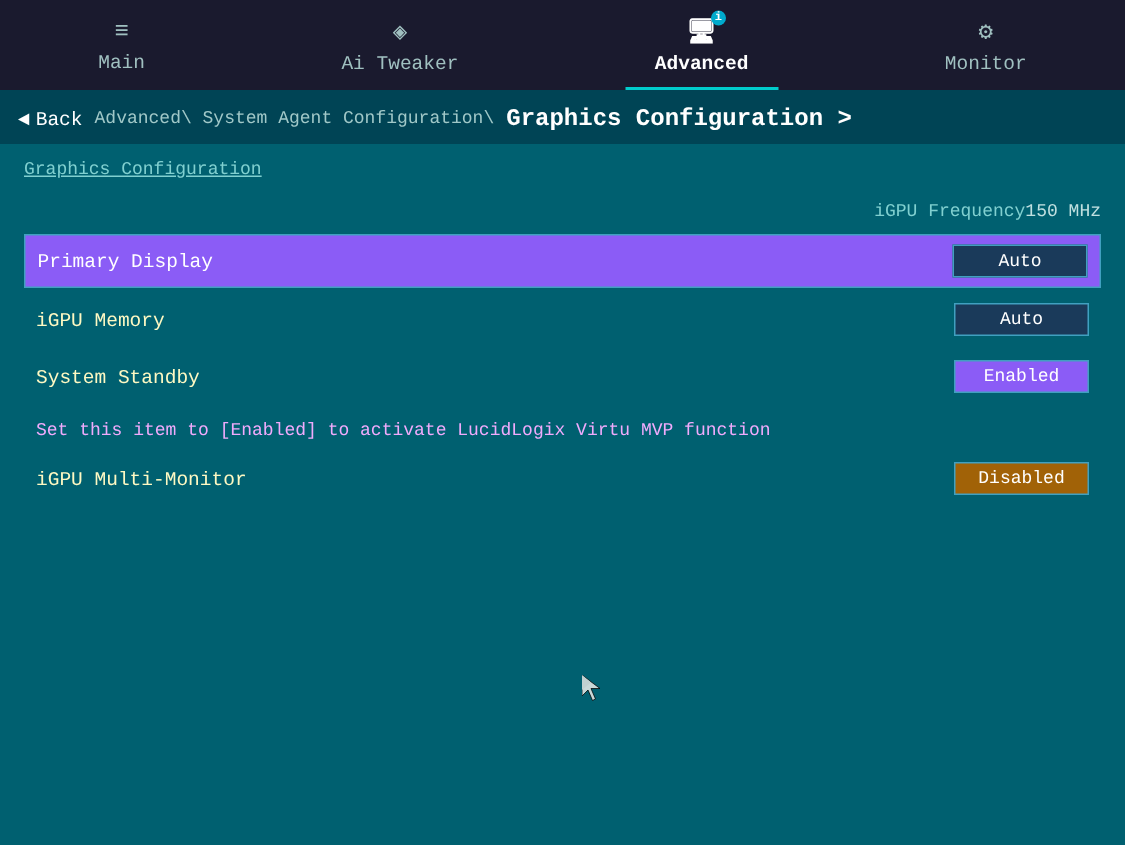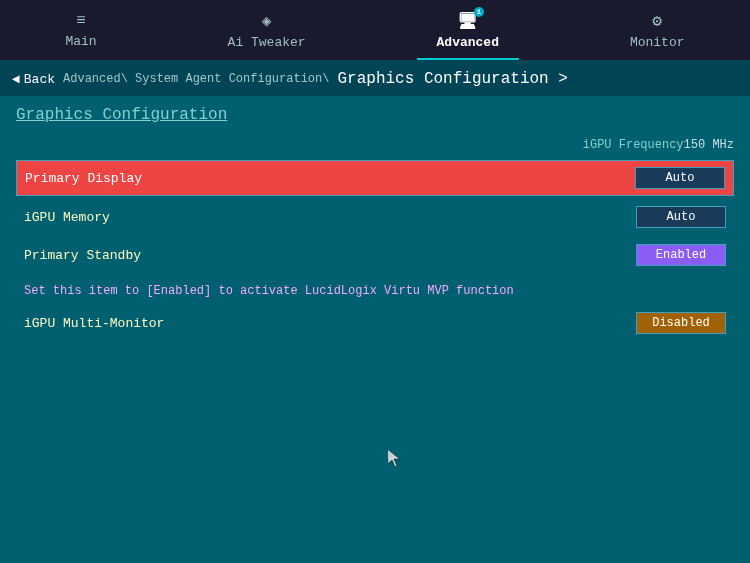--- a/index.html
+++ b/index.html
@@ -75,33 +75,33 @@
       font-family: 'Courier New', Courier, monospace;
     }
 
     .breadcrumb-text {
       color: #a0c8c8;
       font-size: 12px;
     }
 
     .breadcrumb-highlight {
       color: #ffffff;
-      font-weight: normal;
+      font-weight: bold;
     }
 
     
     .content {
       background-color: #006070;
       padding: 10px 16px;
       height: calc(563px - 62px - 34px);
     }
 
     .section-title {
       color: #80d0d0;
-      font-size: 16px;
+      font-size: 12px;
       margin-bottom: 2px;
       text-decoration: underline;
     }
 
     .igpu-freq-row {
       display: flex;
       justify-content: flex-end;
       margin-bottom: 8px;
       margin-top: 14px;
     }
@@ -119,21 +119,21 @@
     
     .settings-row {
       display: flex;
       justify-content: space-between;
       align-items: center;
       padding: 6px 8px;
       margin-bottom: 4px;
     }
 
     .settings-row.highlighted {
-      background-color: #ef4444;
+      background-color: #8b5cf6;
       border: 1px solid #40a0c0;
     }
 
     .settings-label {
       color: #fef9c3;
       font-size: 13px;
     }
 
     .settings-row.highlighted .settings-label {
       color: #ffffff;
@@ -254,21 +254,21 @@
     <span class="settings-label">Primary Display</span>
     <div class="settings-value auto">Auto</div>
   </div>
 
   <div class="settings-row">
     <span class="settings-label">iGPU Memory</span>
     <div class="settings-value auto">Auto</div>
   </div>
 
   <div class="settings-row">
-    <span class="settings-label">Primary Standby</span>
+    <span class="settings-label">System Standby</span>
     <div class="settings-value enabled">Enabled</div>
   </div>
 
   <div class="description-text">Set this item to [Enabled] to activate LucidLogix Virtu MVP function</div>
 
   <div class="settings-row">
     <span class="settings-label">iGPU Multi-Monitor</span>
     <div class="settings-value disabled">Disabled</div>
   </div>
 

